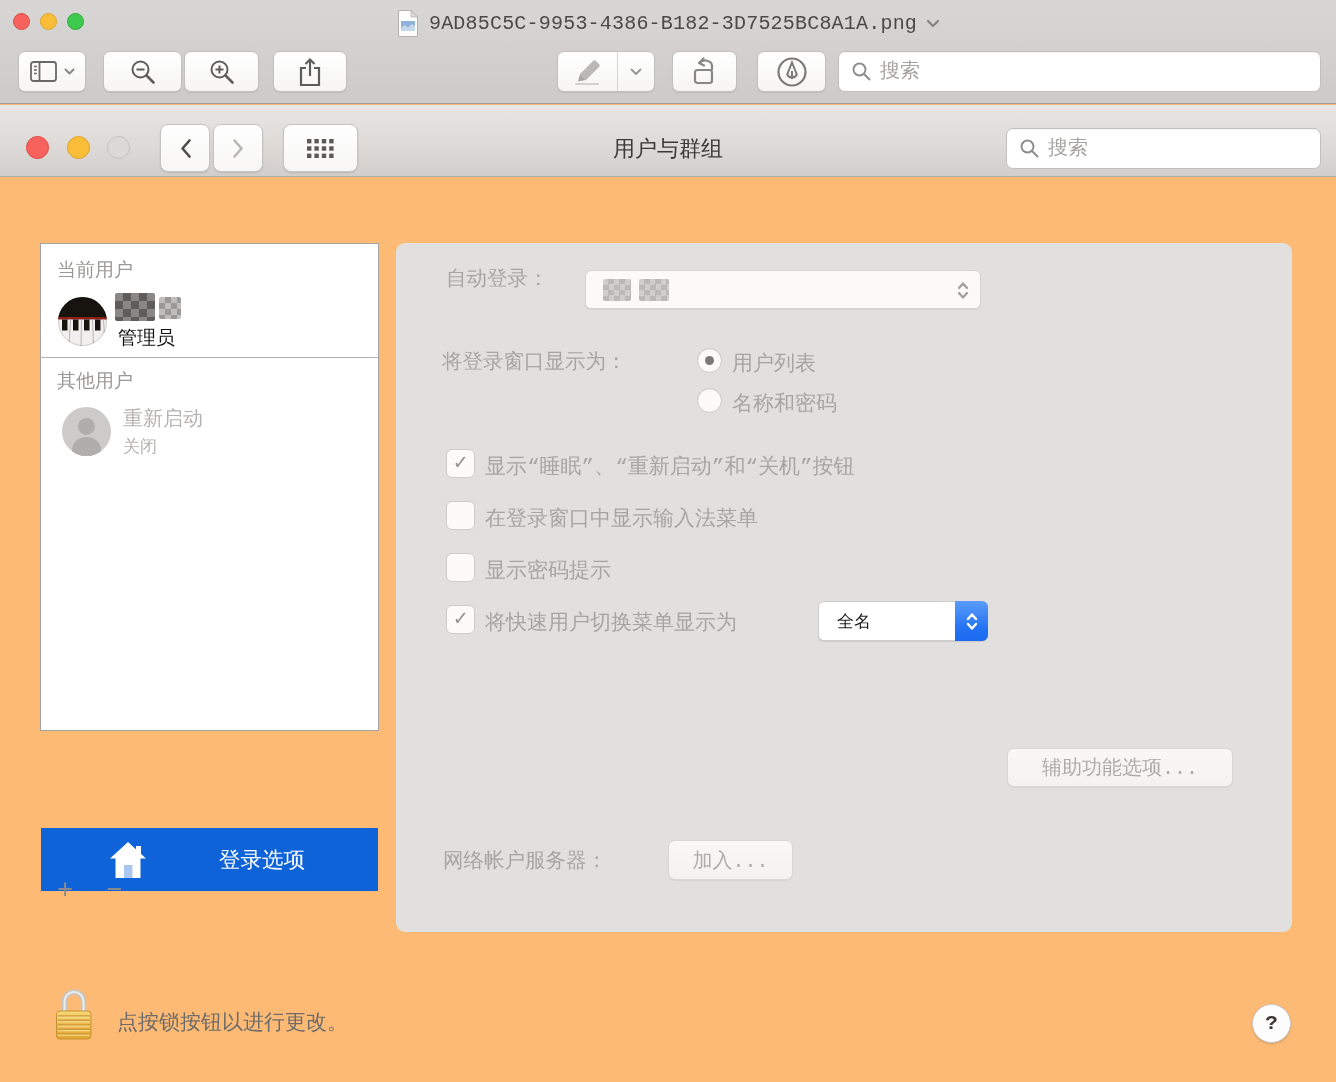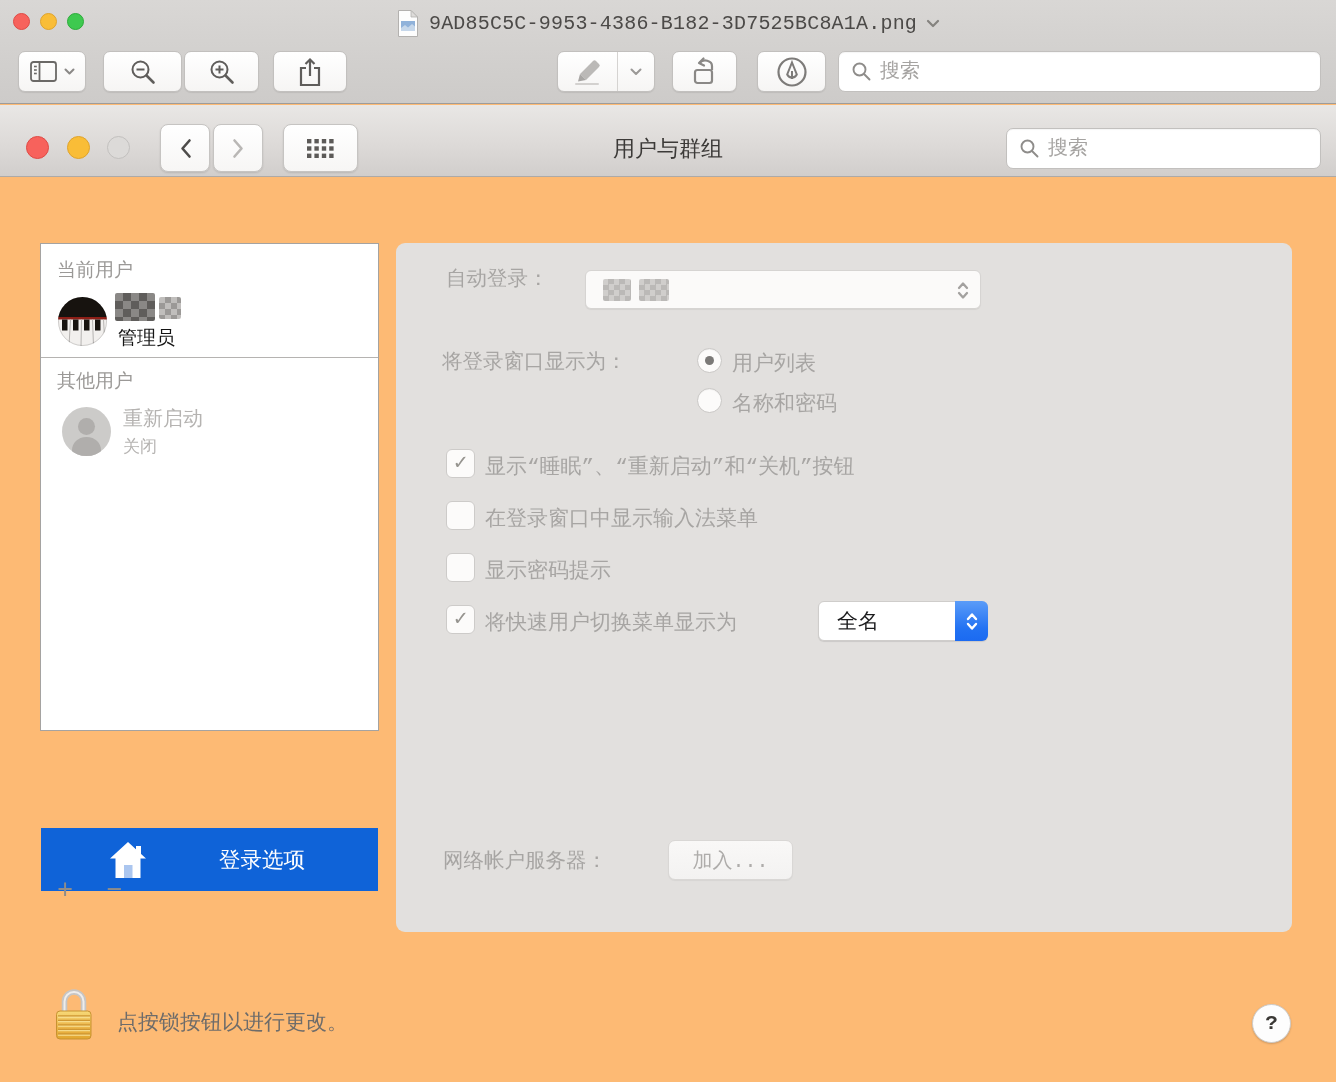--- a/index.html
+++ b/index.html
@@ -57,21 +57,21 @@
   .radio{width:25px;height:25px;border-radius:50%;background:#fcfbfa;border:1px solid #c9c7c5;
      box-shadow:inset 0 1px 1px rgba(0,0,0,.04);}
   .radio.on::after{content:"";position:absolute;left:7px;top:7px;width:9px;height:9px;border-radius:50%;background:#7b7977;}
   .checkbox{width:29px;height:29px;border-radius:6px;background:#fcfbfa;border:1px solid #cdcbc9;
      display:flex;align-items:center;justify-content:center;color:#96948f;font-size:22px;font-weight:bold;line-height:1;}
   .dis-btn{background:linear-gradient(#f9f8f7,#f3f2f1);border:1px solid #d9d7d5;border-radius:7px;
      display:flex;align-items:center;justify-content:center;color:#aeacaa;font-size:20px;
      box-shadow:0 1px 1px rgba(0,0,0,.05);}
   .fastpopup{background:#ffffff;border:1px solid #cfcdcb;border-radius:6px;box-shadow:0 1px 1px rgba(0,0,0,.1);
      display:flex;align-items:center;}
-  .fastpopup .val{font-size:21px;color:#1b1b1d;padding-left:18px;}
+  .fastpopup .val{font-size:17px;color:#1b1b1d;padding-left:18px;}
   .fastcap{position:absolute;right:-1px;top:-1px;bottom:-1px;width:33px;border-radius:0 6px 6px 0;
      background:linear-gradient(#5a9cf8,#2272f3 70%,#1b6af1);display:flex;align-items:center;justify-content:center;}
   .help-btn{width:39px;height:39px;border-radius:50%;background:#fdfdfd;border:1px solid #cdcbc9;
      box-shadow:0 1px 2px rgba(0,0,0,.18);display:flex;align-items:center;justify-content:center;
      font-size:21px;font-weight:600;color:#3b3936;}
   .lock-text{font-size:21px;color:#6e6c6a;}
 </style>
 </head>
 <body>
 
@@ -367,20 +367,21 @@
     <div class="abs fastpopup" style="left:422px;top:358px;width:170px;height:40px;">
       <span class="val">全名</span>
       <span class="fastcap">
         <svg width="14" height="21" viewBox="0 0 14 21">
           <path d="M3 8 L7 3.5 L11 8" fill="none" stroke="#ffffff" stroke-width="2.4" stroke-linecap="round" stroke-linejoin="round"></path>
           <path d="M3 13 L7 17.5 L11 13" fill="none" stroke="#ffffff" stroke-width="2.4" stroke-linecap="round" stroke-linejoin="round"></path>
         </svg>
       </span>
     </div>
 
+    <div class="abs dis-btn" style="left:611px;top:505px;width:226px;height:39px;">辅助功能选项...</div>
 
     <span class="abs plabel" style="left:47px;top:603px;">网络帐户服务器：</span>
     <div class="abs dis-btn" style="left:272px;top:597px;width:125px;height:40px;">加入...</div>
   </div>
 
   <span class="abs" style="left:50px;top:985px;display:flex;">
     <svg width="47" height="57" viewBox="0 0 47 57">
       <defs>
         <linearGradient id="goldg" x1="0" y1="0" x2="0" y2="1">
           <stop offset="0" stop-color="#f7d977"></stop>

